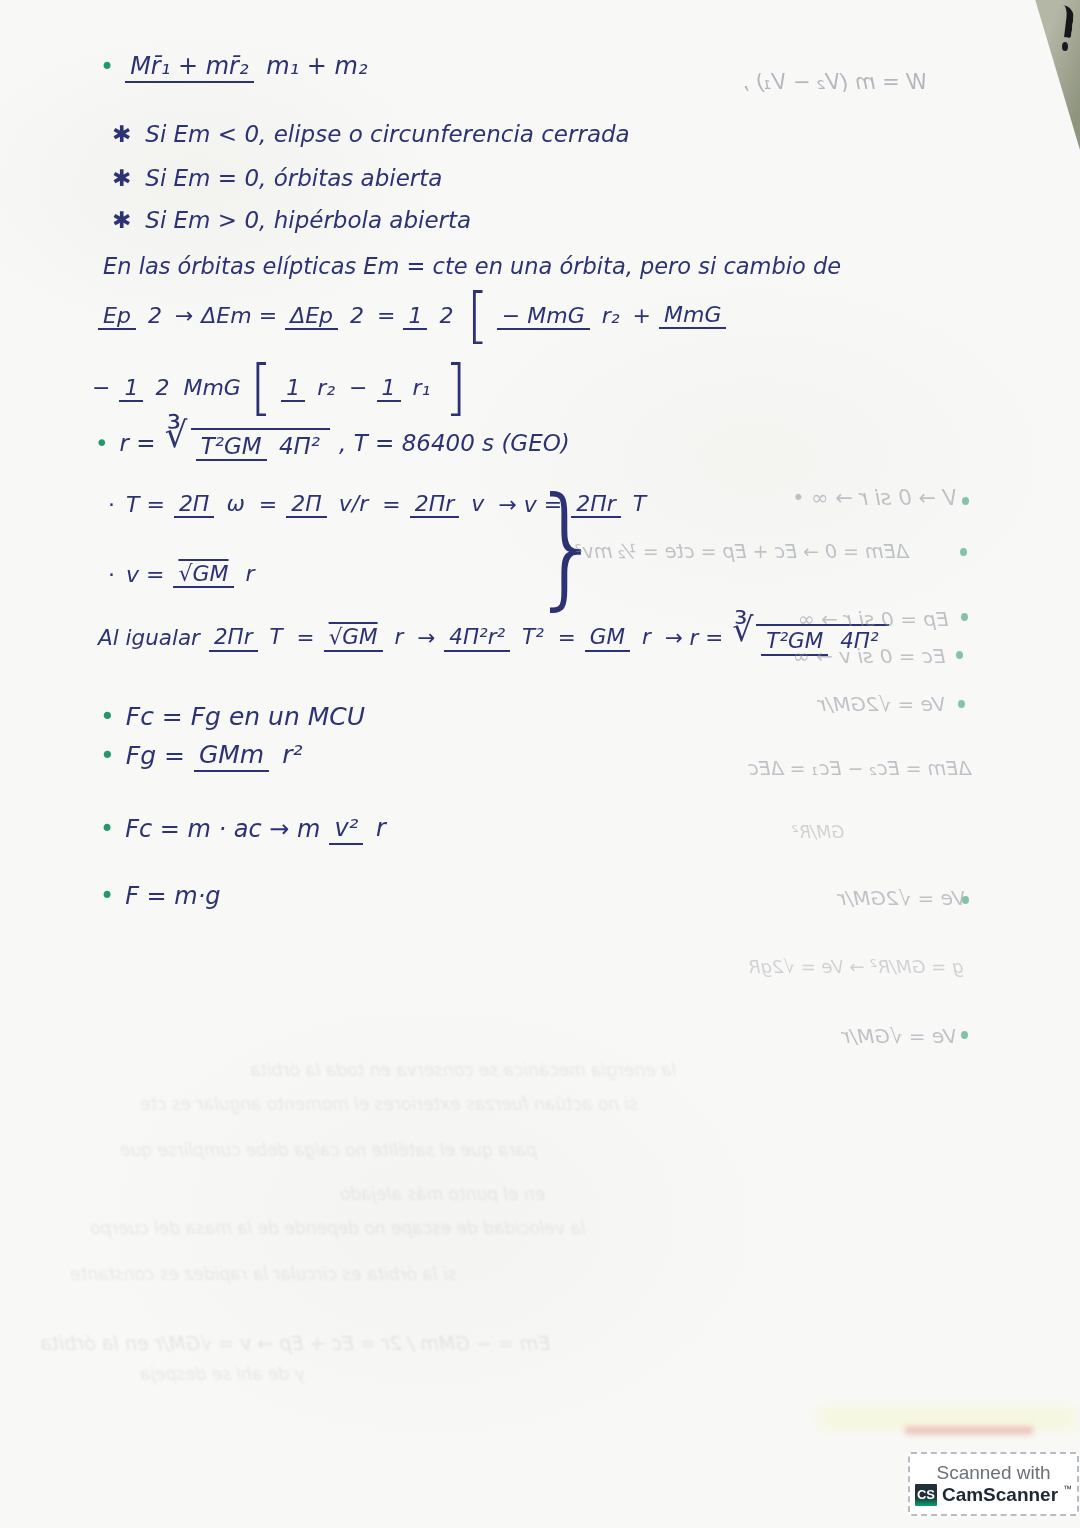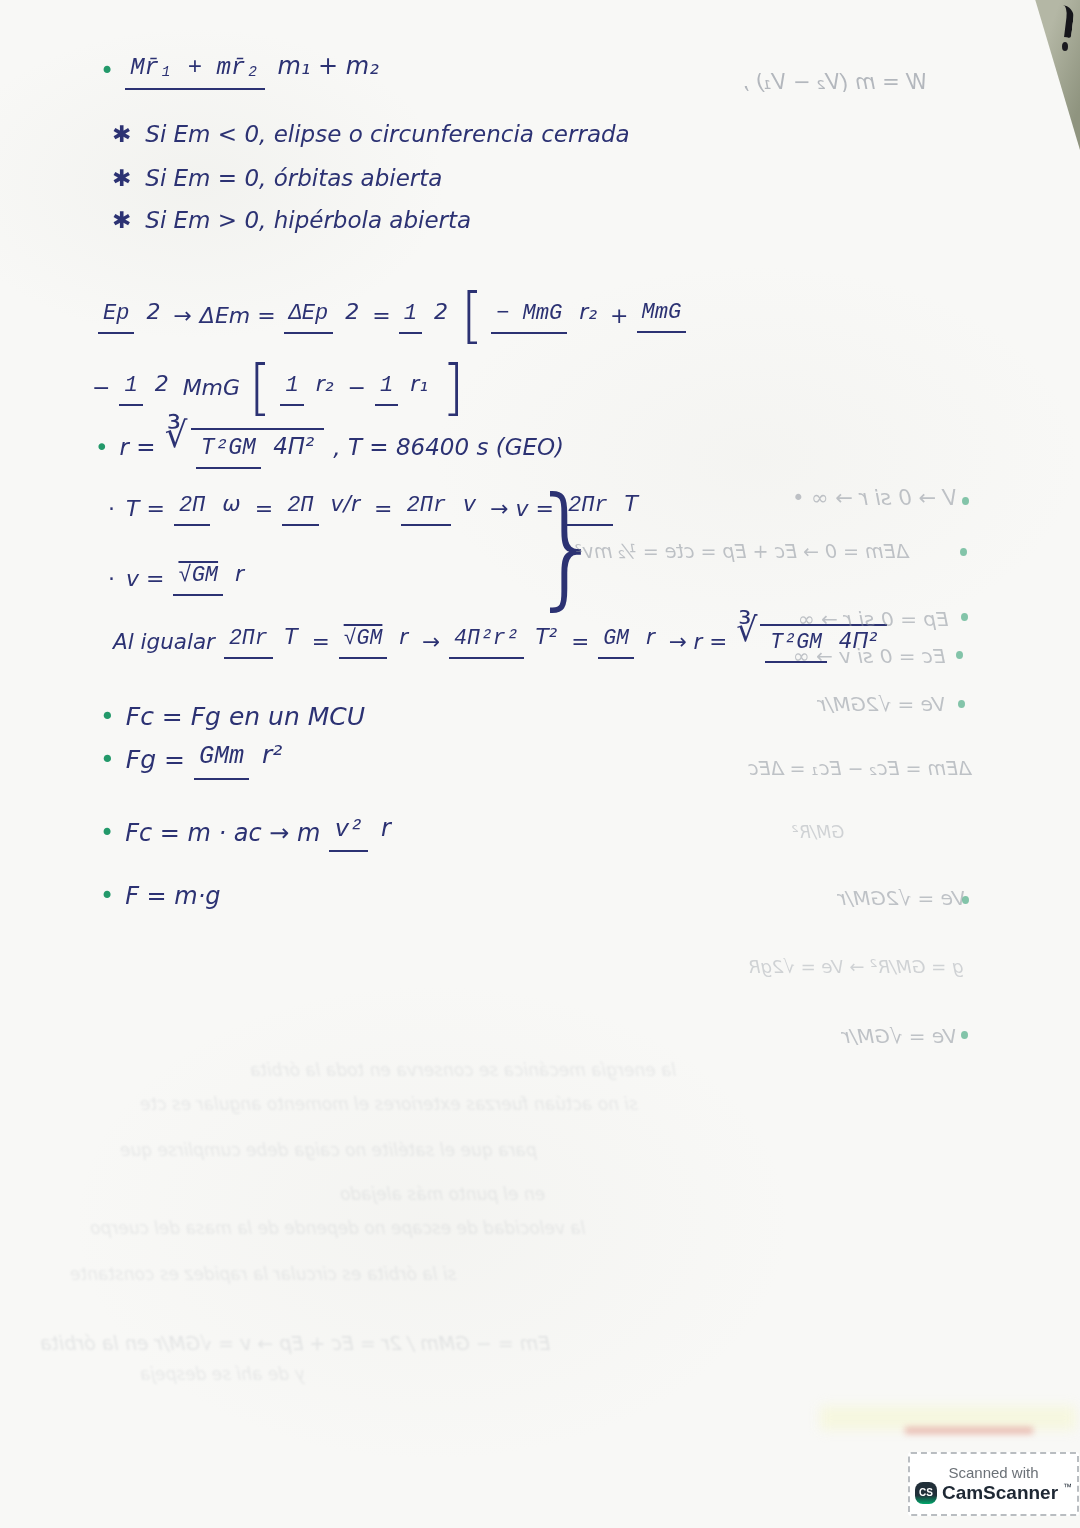--- a/index.html
+++ b/index.html
@@ -10,21 +10,21 @@
       radial-gradient(ellipse 420px 260px at 18% 12%, rgba(205,207,198,.14), transparent 60%),
       radial-gradient(ellipse 500px 300px at 70% 30%, rgba(210,210,202,.10), transparent 65%),
       radial-gradient(ellipse 600px 400px at 40% 80%, rgba(205,206,198,.10), transparent 60%);
     font-family:"DejaVu Sans", sans-serif;
     font-style:italic;
     color:#2c3273;
   }
   .row{position:absolute;display:flex;align-items:center;white-space:nowrap;gap:9px;}
   .row span{display:inline-block;}
   .frac{display:inline-flex;flex-direction:column;align-items:center;line-height:1.15;text-align:center;}
-  .frac .num{border-bottom:2.2px solid currentColor;padding:0 5px 6px;font-family:Liberation Mono, monospace;}
+  .frac .num{border-bottom:2.2px solid currentColor;padding:0 5px 0;}
   .frac .den{padding:1px 5px 0;}
   .num.sqrtn{text-decoration:overline;text-align:center;}
   .brak{font-style:normal;font-weight:200;font-size:2.6em;transform:scaleY(1.05);line-height:.9;}
   .root{display:inline-flex;align-items:center;}
   .root-sign{font-style:normal;font-size:1.55em;margin-right:-4px;transform:translateY(-7px);line-height:1;}
   .root-body{border-top:2.4px solid currentColor;padding:2px 5px 0;}
   .gbullet{color:#23996a;font-style:normal;margin-right:2px;}
   .inkdot{font-style:normal;margin-right:2px;}
   .brace{position:absolute;font-style:normal;font-weight:200;font-size:118px;transform:scaleY(1.12);line-height:1;}
 
@@ -32,21 +32,21 @@
   .l-cm{left:100px;top:52px;font-size:24px;}
   .l-si1{left:112px;top:121px;font-size:23px;gap:14px;}
   .l-si2{left:112px;top:165px;font-size:23px;gap:14px;}
   .l-si3{left:112px;top:207px;font-size:23px;gap:14px;}
   .l-p1{left:103px;top:253px;font-size:22.5px;}
   .l-p2{left:98px;top:290px;font-size:22px;gap:8px;}
   .l-p3{left:92px;top:362px;font-size:22px;}
   .l-geo{left:95px;top:424px;font-size:23px;}
   .l-per{left:108px;top:490px;font-size:22px;}
   .l-vorb{left:108px;top:560px;font-size:22px;}
-  .l-ig{left:98px;top:620px;font-size:21.5px;margin-left:15px;}
+  .l-ig{left:98px;top:620px;font-size:21.5px;}
   .l-fc{left:100px;top:702px;font-size:25px;}
   .l-fg{left:100px;top:740px;font-size:25px;}
   .l-fcm{left:100px;top:814px;font-size:24px;}
   .l-peso{left:100px;top:882px;font-size:24px;}
   .the-brace{left:530px;top:486px;}
 
   
   .ghost{position:absolute;transform:scaleX(-1);color:#868d98;opacity:.5;filter:blur(.7px);
          font-size:20px;white-space:nowrap;}
   .g1{top:70px;left:742px;opacity:.6;filter:blur(.5px);font-size:21px;}
@@ -90,23 +90,23 @@
   .smudge-yellow{position:absolute;left:820px;top:1406px;width:256px;height:24px;
     background:#f6f7dd;filter:blur(6px);opacity:.9;}
   .smudge-red{position:absolute;left:905px;top:1427px;width:128px;height:7px;
     background:#e0938c;filter:blur(3px);opacity:.6;}
 
   
   .badge{position:absolute;left:908px;top:1452px;width:167px;height:60px;
     background:#fff;border:2px dashed #b9bdc1;border-radius:3px;
     display:flex;flex-direction:column;align-items:center;justify-content:center;gap:2px;
     font-family:"Liberation Sans", sans-serif;font-style:normal;}
-  .badge-top{color:#6b7177;font-size:15px;line-height:1;}
+  .badge-top{color:#6b7177;font-size:19px;line-height:1;}
   .badge-bottom{display:flex;align-items:center;gap:5px;}
-  .cs-logo{width:22px;height:22px;border-radius:8px;color:#fff;font-weight:bold;font-size:10px;
+  .cs-logo{width:22px;height:22px;border-radius:1px;color:#fff;font-weight:bold;font-size:13px;
     display:flex;align-items:center;justify-content:center;
     background:linear-gradient(180deg,#212f39 0%,#212f39 60%,#00a86b 100%);text-align:center;}
   .badge-brand{color:#1e2834;font-size:19px;font-weight:bold;line-height:1;}
   .badge-tm{color:#1e2834;font-size:9px;transform:translateY(-6px);}
 </style>
 </head>
 <body>
 
 <div class="page">
 
@@ -124,20 +124,23 @@
   </div>
   <div class="row l-si2">
     <span>✱</span>
     <span>Si Em = 0, órbitas abierta</span>
   </div>
   <div class="row l-si3">
     <span>✱</span>
     <span>Si Em &gt; 0, hipérbola abierta</span>
   </div>
 
+  <div class="row l-p1">
+    <span>En las órbitas elípticas Em = cte en una órbita, pero si cambio de</span>
+  </div>
 
   <div class="row l-p2">
     <span class="frac">
       <span class="num">Ep</span>
       <span class="den">2</span>
     </span>
     <span>→</span>
     <span>ΔEm =</span>
     <span class="frac">
       <span class="num">ΔEp</span>

